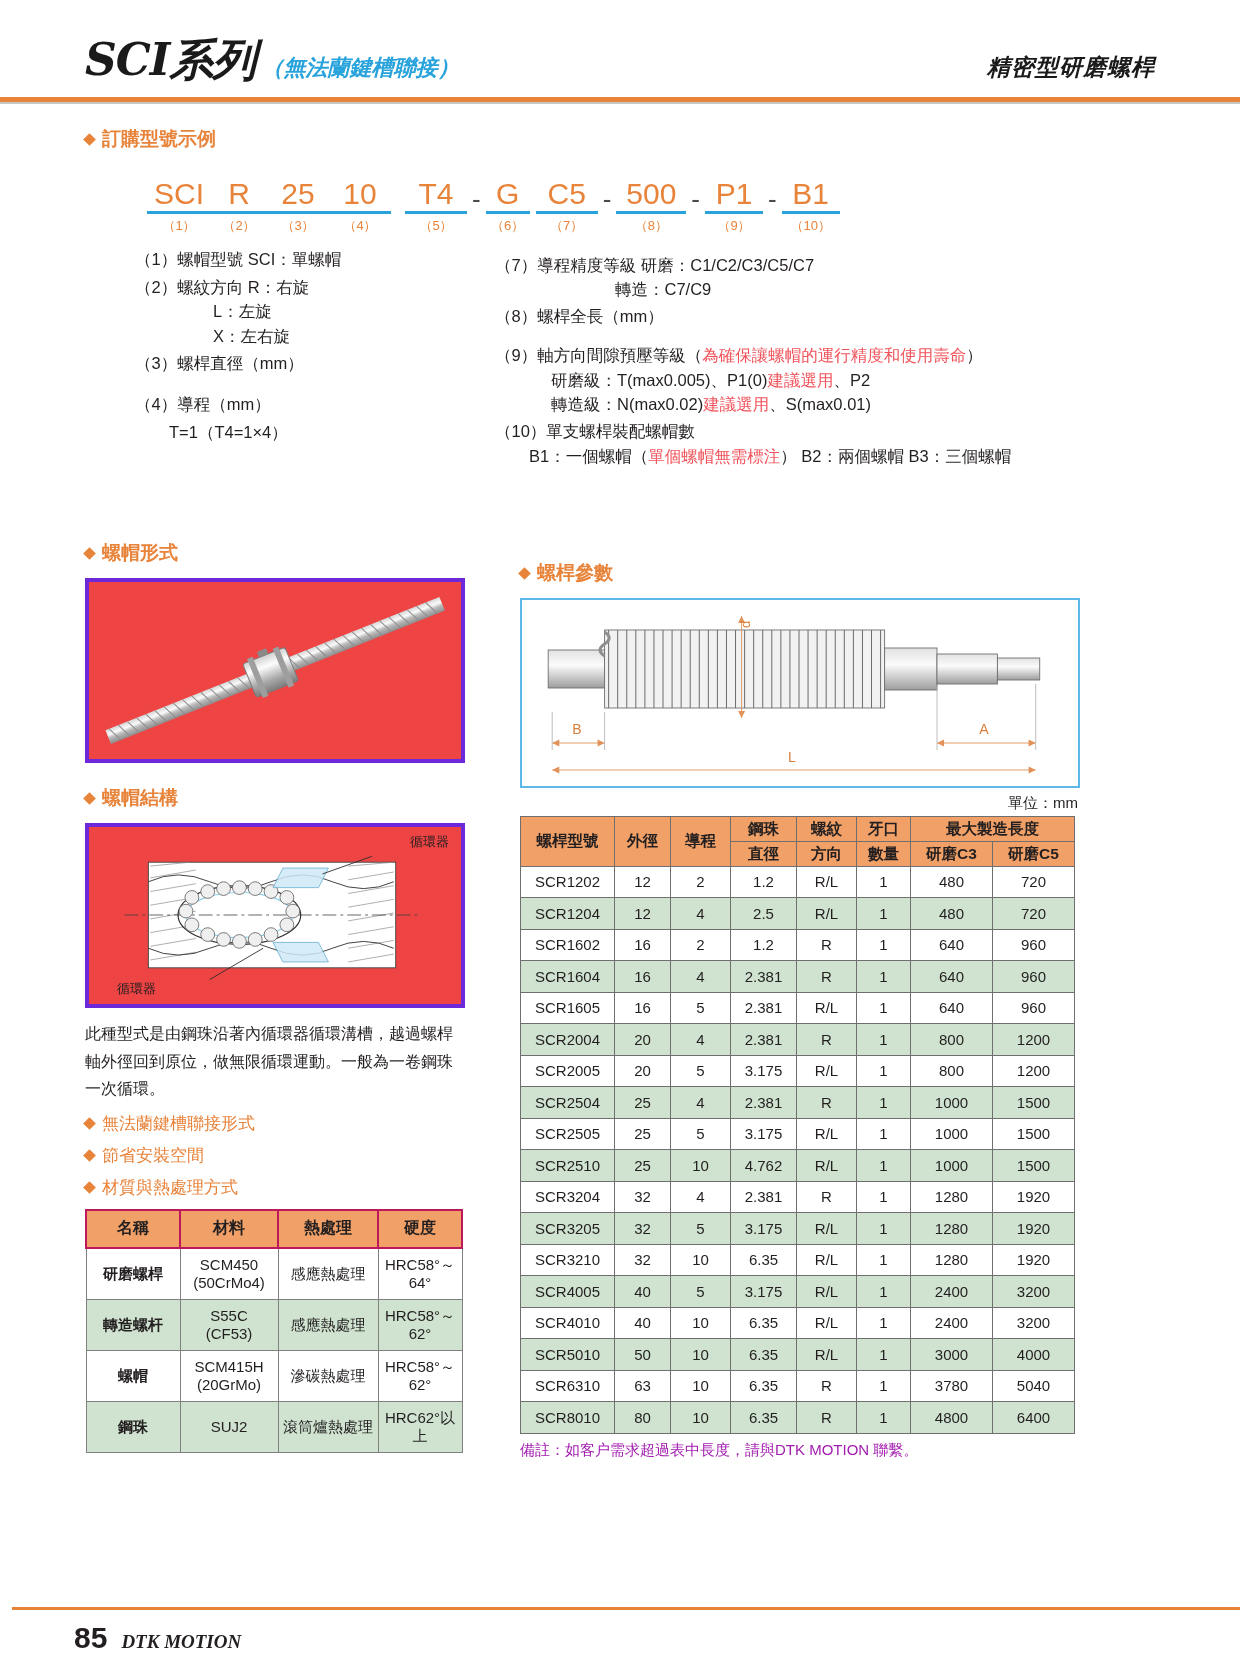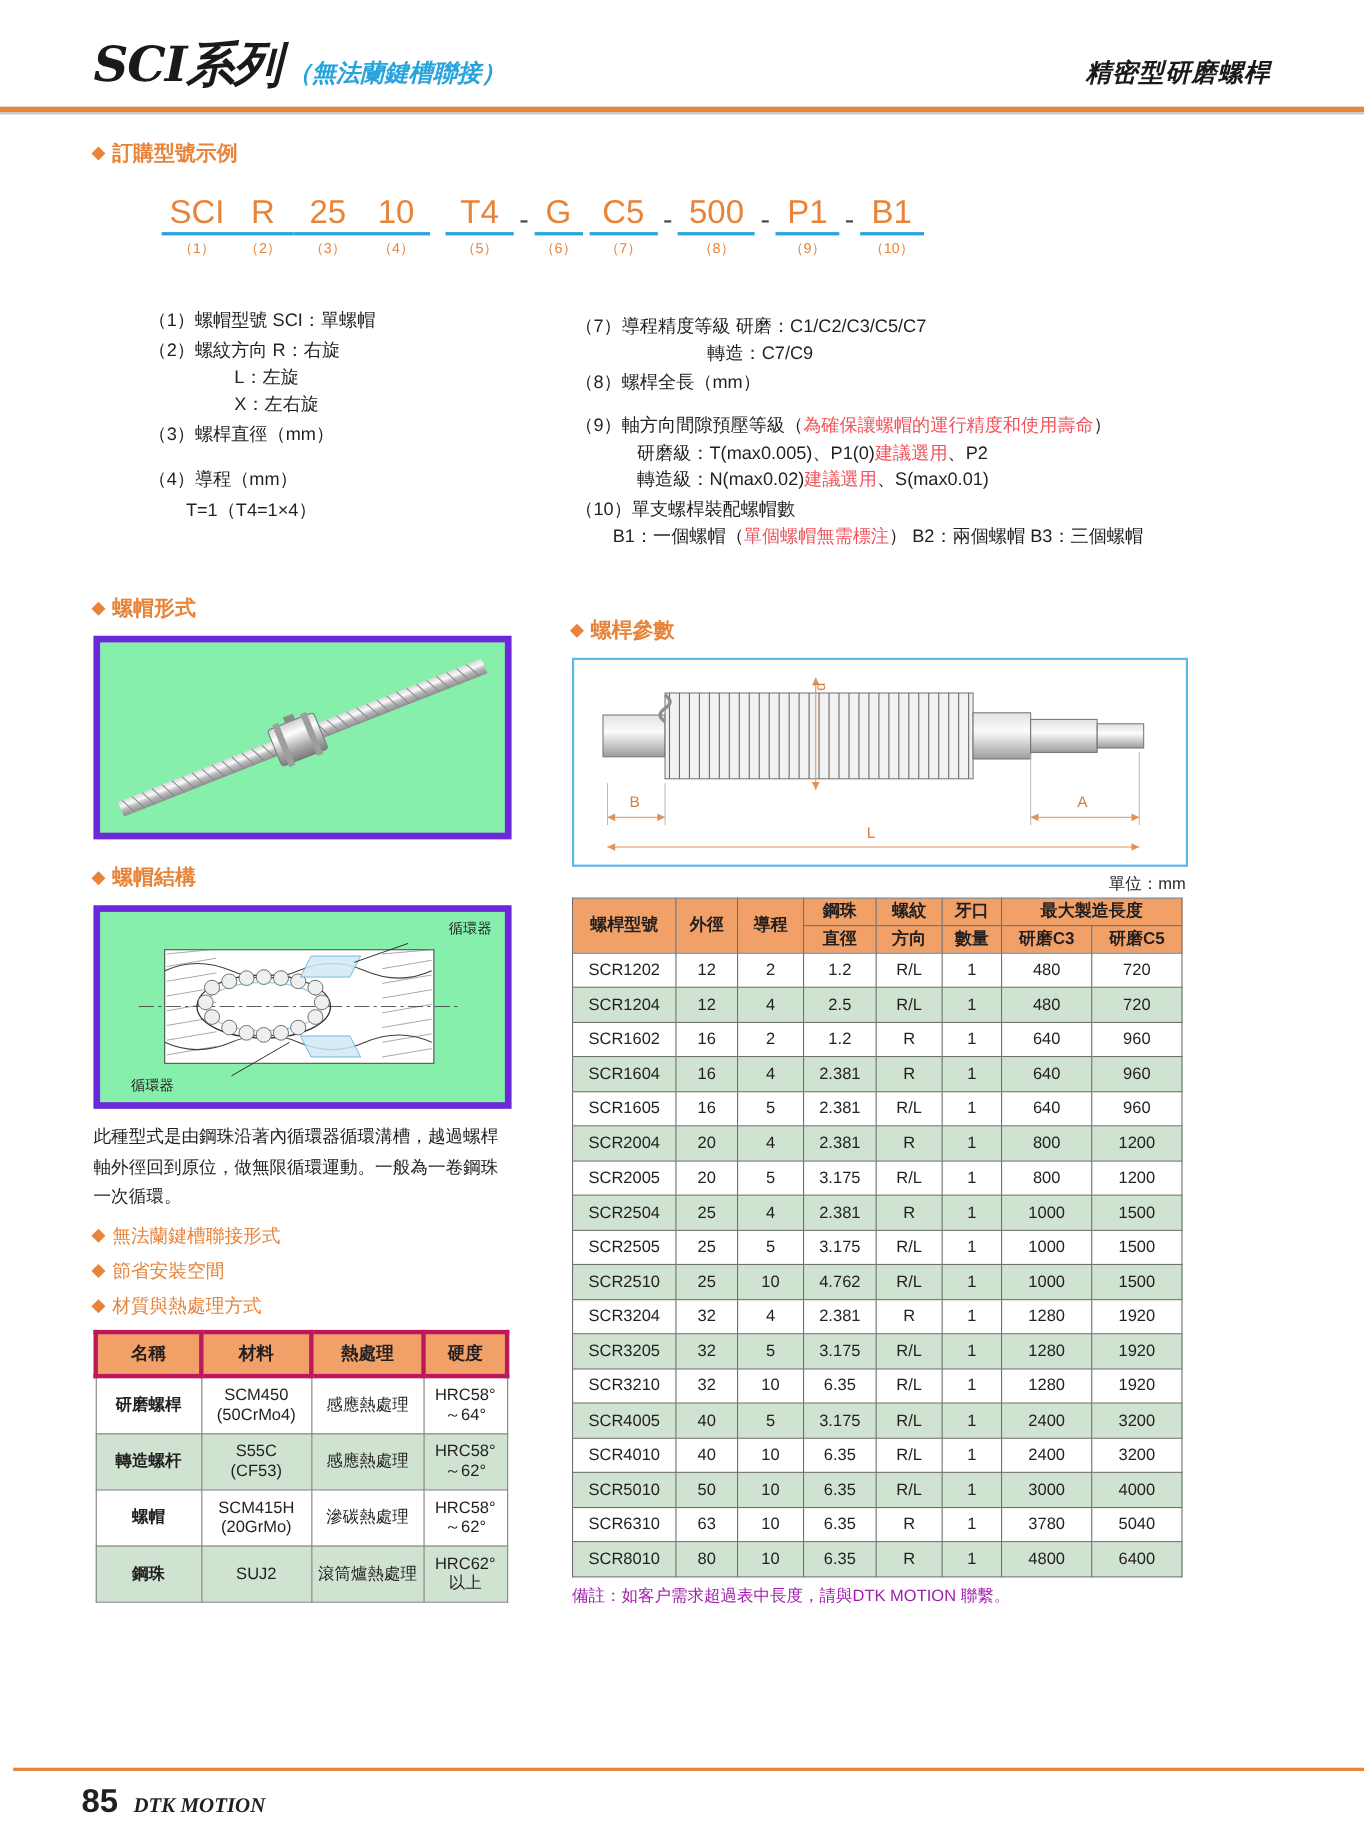--- a/index.html
+++ b/index.html
@@ -119,46 +119,45 @@
   }
   .code-dash{
     font-size:26px;
     color:#4b4b4b;
     padding:0 5px 20px 5px;
   }
 
   
   .legend-wrap{
     display:flex;
-    margin-top:40px;
+    margin-top:8px;
     font-size:16.5px;
     line-height:1.95;
     color:#231f20;
-    gap:28px;
   }
   .legend-col-left{width:400px;padding-left:50px;box-sizing:border-box;}
   .legend-col-right{flex:1;padding-left:10px;box-sizing:border-box;}
   .li{white-space:nowrap;}
   .li.indent1{padding-left:78px;}
   .li.indent2{padding-left:34px;}
   .li.indent3{padding-left:56px;}
   .li.indent4{padding-left:120px;}
   .li.tight{line-height:1.5;}
   .red{color:#f0545b;}
 
   
   .col-left{
     position:absolute;
     left:85px;
     top:540px;
     width:380px;
   }
   .figbox{
-    border:6px solid #6d28d9;
-    background:#86efac;
+    border:4px solid #6d28d9;
+    background:#ef4444;
     margin-top:12px;
     box-sizing:border-box;
   }
   .fig-nut{height:185px;position:relative;overflow:hidden;}
   .fig-struct{height:185px;position:relative;overflow:hidden;}
   .body-text{
     font-size:16px;
     line-height:1.72;
     margin-top:12px;
     color:#231f20;
@@ -167,21 +166,21 @@
   
   table{border-collapse:collapse;}
   .mat-table{
     width:378px;
     margin-top:10px;
     font-size:15px;
     table-layout:fixed;
   }
   .mat-table th{
     background:#f1a167;
-    border:4px solid #be185d;
+    border:2px solid #be185d;
     font-weight:bold;
     height:34px;
     color:#231f20;
     font-size:16px;
     margin-left:48px;
   }
   .mat-table td{
     border:1px solid #808080;
     text-align:center;
     height:46px;

